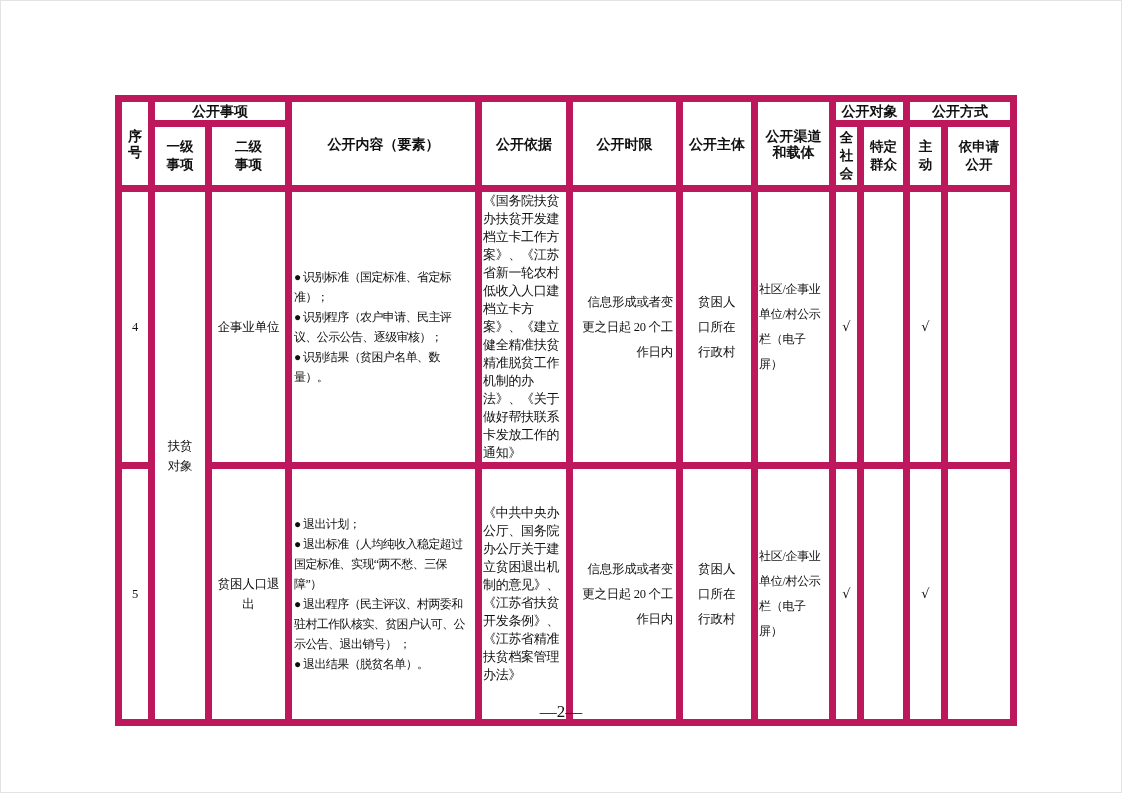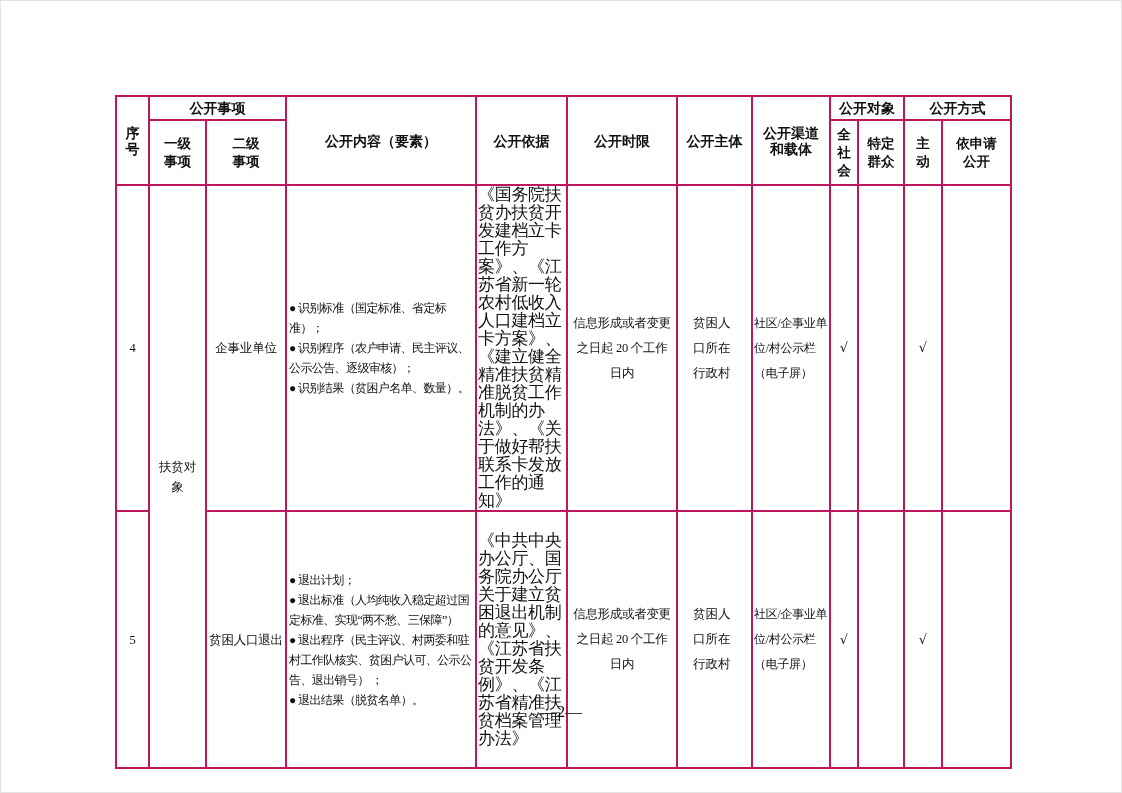--- a/index.html
+++ b/index.html
@@ -17,21 +17,21 @@
 
   table.disclosure {
     position: absolute;
     left: 115px;
     top: 95px;
     width: 895px;
     border-collapse: collapse;
     table-layout: fixed;
   }
   .disclosure th, .disclosure td {
-    border: 2px solid #be185d;
+    border: 7px solid #be185d;
     vertical-align: middle;
     overflow: hidden;
   }
   .disclosure th {
     font-family: "Liberation Sans", sans-serif;
     font-weight: bold;
     font-size: 14px;
     text-align: center;
     line-height: 19px;
     white-space: pre-line;
@@ -57,27 +57,27 @@
   td.c-content {
     text-align: left;
     white-space: pre-line;
     font-size: 12px;
     letter-spacing: -0.6px;
     line-height: 20px;
     padding: 1px 2px;
   }
   td.c-basis {
     text-align: left;
-    font-size: 17px;
+    font-size: 13px;
     line-height: 18px;
     letter-spacing: -0.3px;
     padding: 0 1px;
   }
   td.c-time {
-    text-align: center;
+    text-align: right;
     line-height: 25px;
     letter-spacing: -0.3px;
     padding: 0 3px;
   }
   td.c-subject {
     text-align: left;
     line-height: 25px;
     padding: 0 15px;
   }
   td.c-channel {

